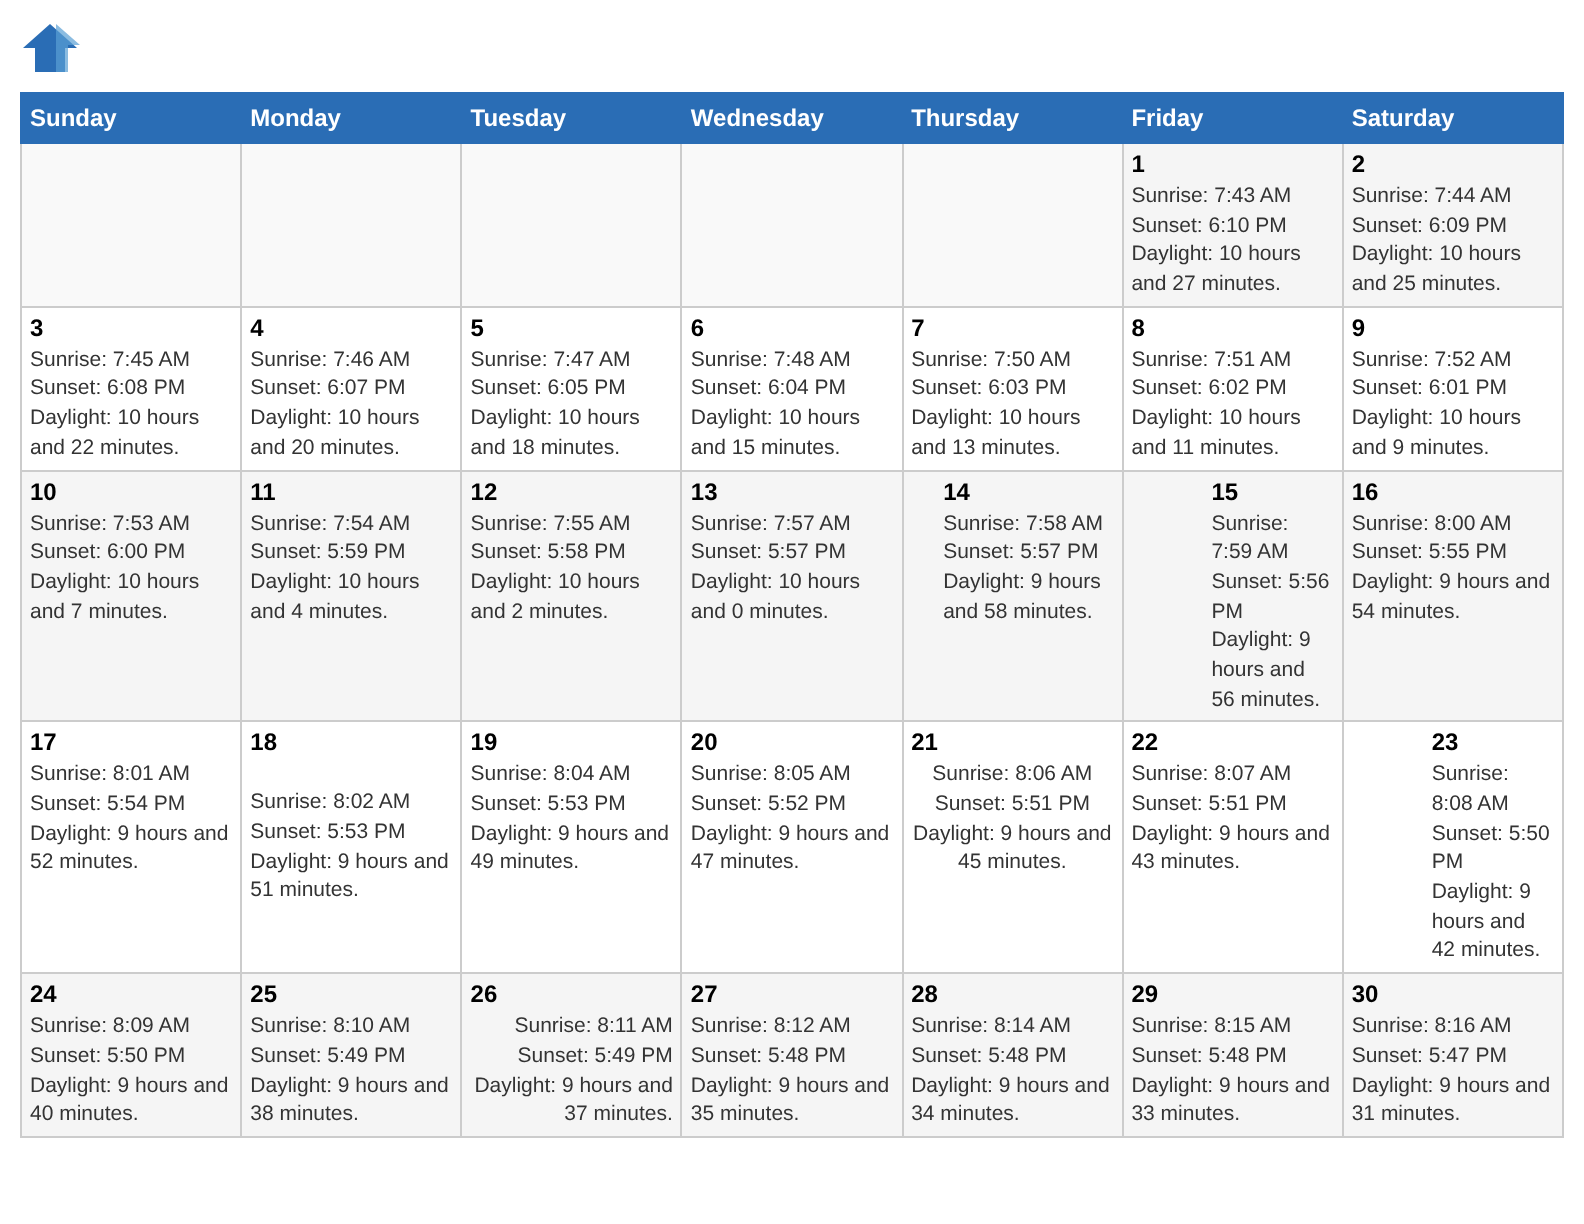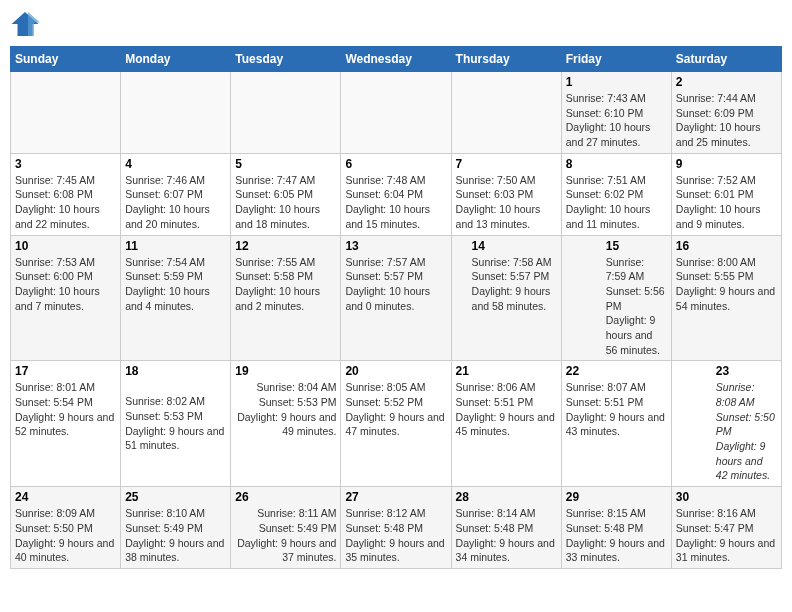--- a/index.html
+++ b/index.html
@@ -234,45 +234,45 @@
 Daylight: 9 hours and 52 minutes.</div>
         </td>
         <td style="background-color: rgb(255, 255, 255);">
           <div class="day-number">18</div>
           <div class="day-info" style="white-space: pre-line; margin-top: 16px;">Sunrise: 8:02 AM
 Sunset: 5:53 PM
 Daylight: 9 hours and 51 minutes.</div>
         </td>
         <td style="background-color: rgb(255, 255, 255);">
           <div class="day-number">19</div>
-          <div class="day-info" style="white-space: pre-line; text-align: right;">Sunrise: 8:04 AM
+          <div class="day-info" style="white-space: pre-line;">Sunrise: 8:04 AM
 Sunset: 5:53 PM
 Daylight: 9 hours and 49 minutes.</div>
         </td>
         <td style="background-color: rgb(255, 255, 255);">
           <div class="day-number">20</div>
           <div class="day-info" style="white-space: pre-line;">Sunrise: 8:05 AM
 Sunset: 5:52 PM
 Daylight: 9 hours and 47 minutes.</div>
         </td>
         <td style="background-color: rgb(255, 255, 255);">
           <div class="day-number">21</div>
-          <div class="day-info" style="white-space: pre-line;">Sunrise: 8:06 AM
+          <div class="day-info" style="white-space: pre-line; text-align: center;">Sunrise: 8:06 AM
 Sunset: 5:51 PM
 Daylight: 9 hours and 45 minutes.</div>
         </td>
         <td style="background-color: rgb(255, 255, 255);">
           <div class="day-number">22</div>
           <div class="day-info" style="white-space: pre-line;">Sunrise: 8:07 AM
 Sunset: 5:51 PM
 Daylight: 9 hours and 43 minutes.</div>
         </td>
         <td style="background-color: rgb(255, 255, 255); padding-left: 44px;">
           <div class="day-number">23</div>
-          <div class="day-info" style="white-space: pre-line; font-style: italic;">Sunrise: 8:08 AM
+          <div class="day-info" style="white-space: pre-line;">Sunrise: 8:08 AM
 Sunset: 5:50 PM
 Daylight: 9 hours and 42 minutes.</div>
         </td>
       </tr>
       <tr>
         <td style="background-color: rgb(245, 245, 245);">
           <div class="day-number">24</div>
           <div class="day-info" style="white-space: pre-line;">Sunrise: 8:09 AM
 Sunset: 5:50 PM
 Daylight: 9 hours and 40 minutes.</div>

